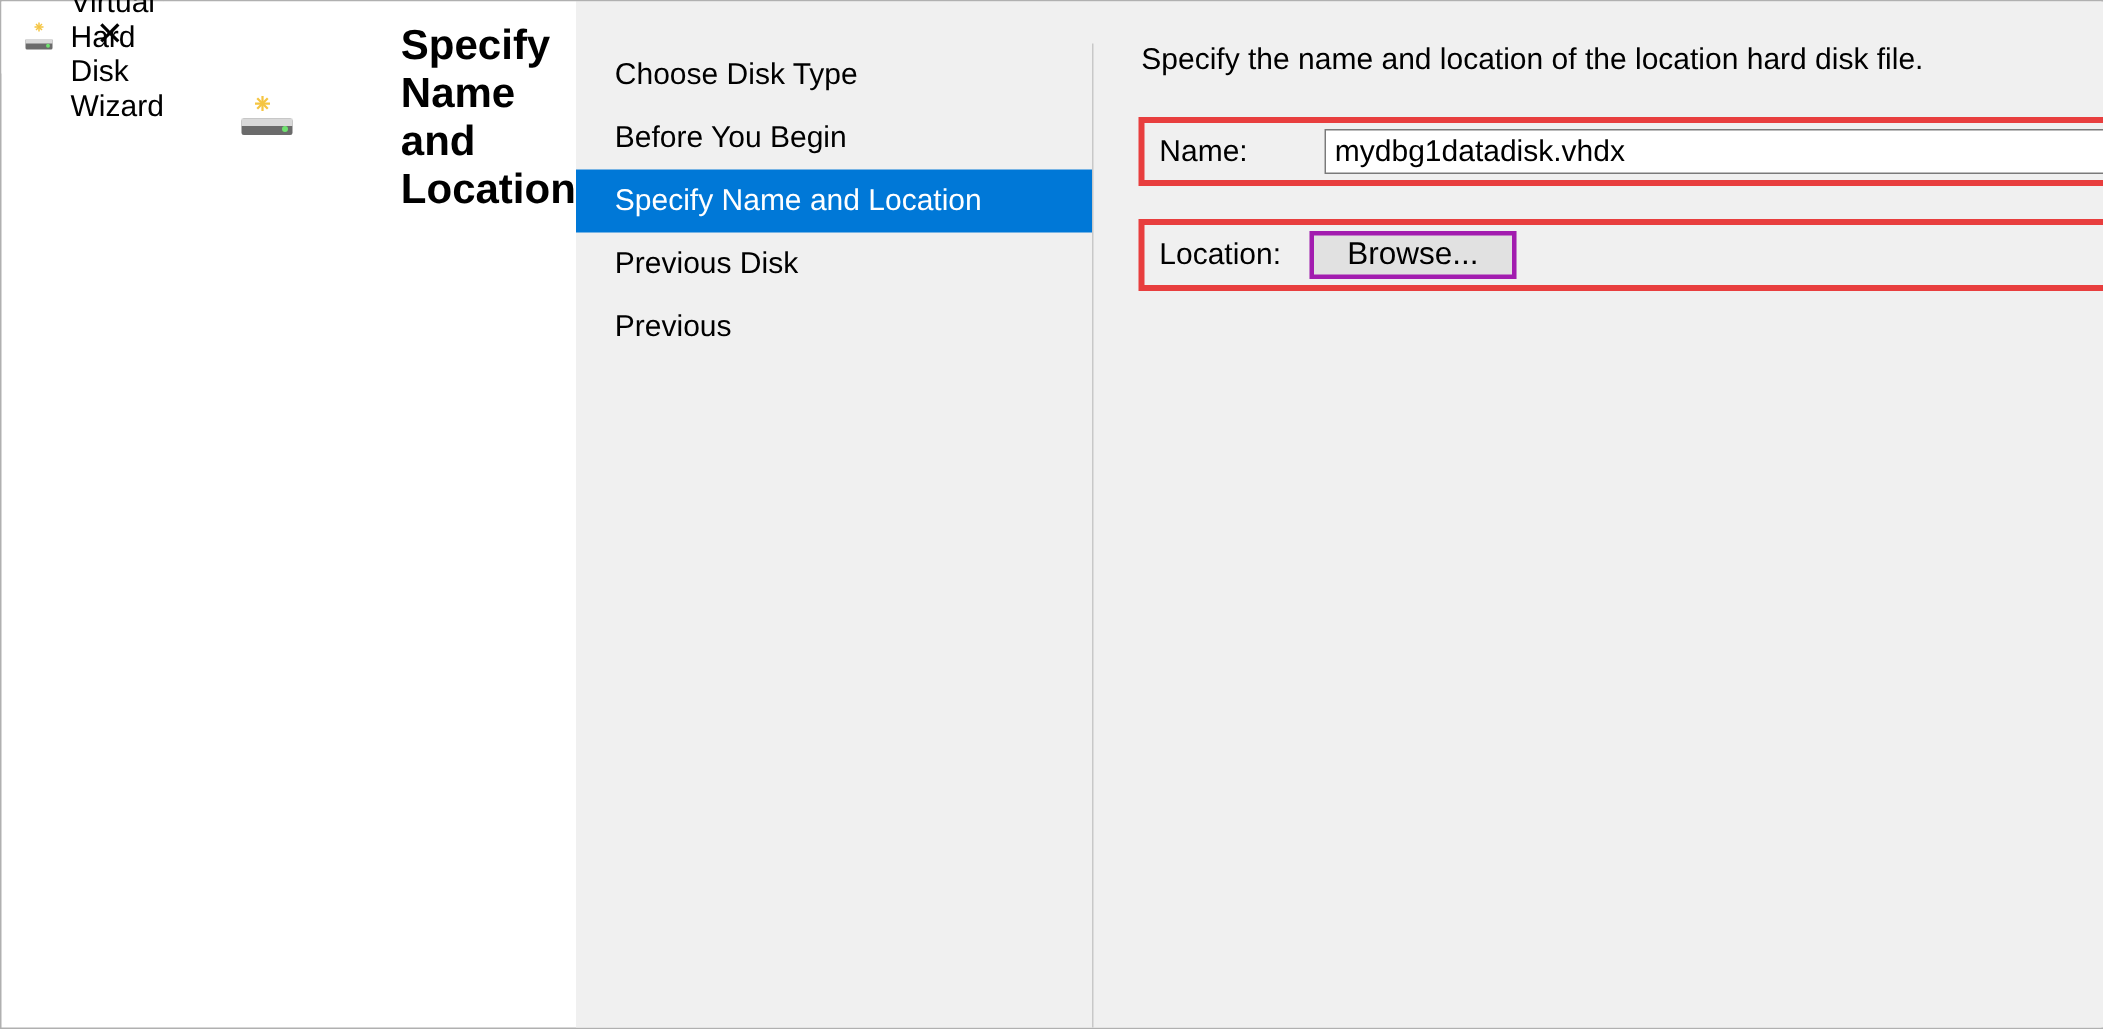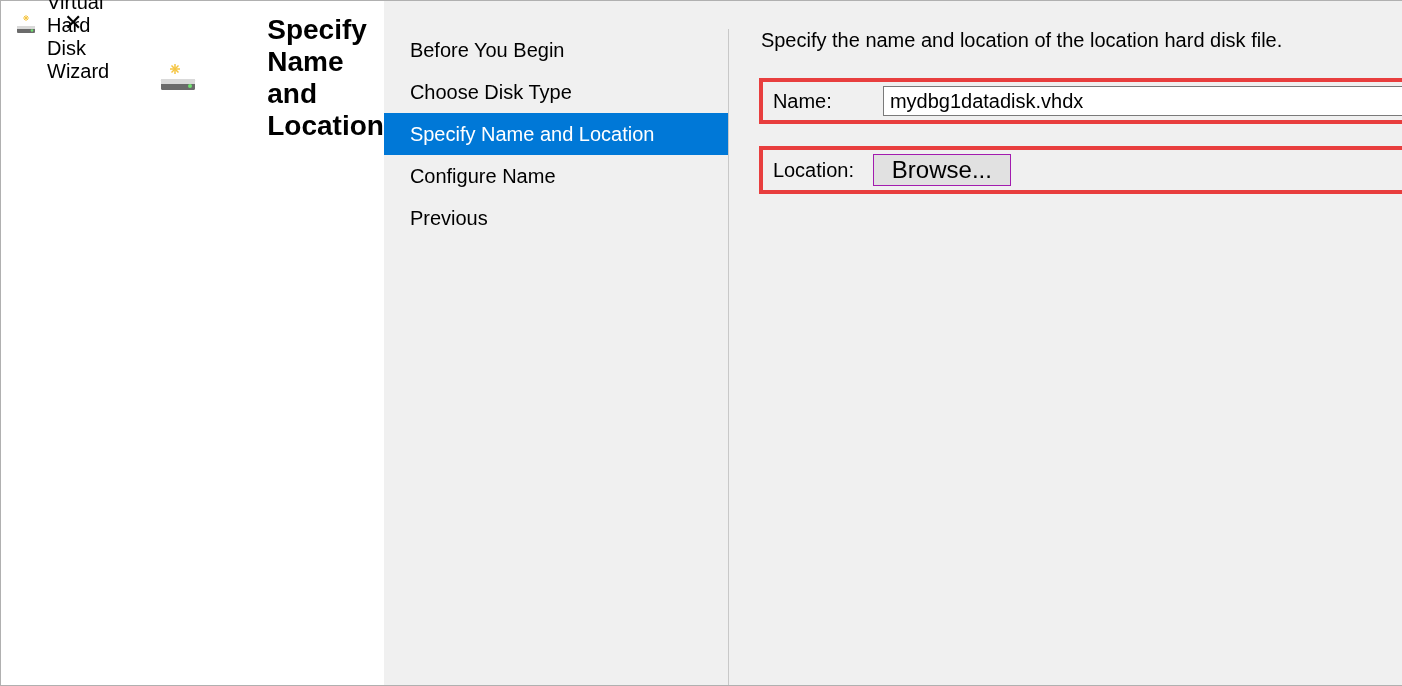--- a/index.html
+++ b/index.html
@@ -103,22 +103,22 @@
     margin-left: 18px;
   }
   .field-input.active {
     border: 1px solid #0078d7;
   }
   .browse-btn {
     width: 138px;
     height: 32px;
     margin-left: 8px;
     background: #e1e1e1;
-    border: 1px solid #a21caf;
-    font-size: 24px;
+    border: 3px solid #a21caf;
+    font-size: 21px;
     cursor: pointer;
     font-family: inherit;
   }
   .footer {
     height: 98px;
     background: #f0f0f0;
     border-top: 1px solid #d8d8d8;
     display: flex;
     align-items: center;
     justify-content: flex-end;
@@ -181,24 +181,24 @@
           <line x1="-3.5" y1="3.5" x2="3.5" y2="-3.5" stroke="#f5c542" stroke-width="1.5"></line>
         </g>
       </svg>
     </span>
     <span class="header-title">Specify Name and Location</span>
   </div>
 
   <div class="body">
 
     <div class="sidebar">
+      <div class="side-item">Choose Disk Type</div>
       <div class="side-item">Before You Begin</div>
-      <div class="side-item">Choose Disk Type</div>
       <div class="side-item selected">Specify Name and Location</div>
-      <div class="side-item">Configure Name</div>
+      <div class="side-item">Previous Disk</div>
       <div class="side-item">Previous</div>
     </div>
 
     <div class="content">
       <div class="instruction">Specify the name and location of the location hard disk file.</div>
 
       <div class="field-wrap">
         <span class="field-label">Name:</span>
         <input class="field-input" type="text" value="mydbg1datadisk.vhdx" style="">
       </div>

